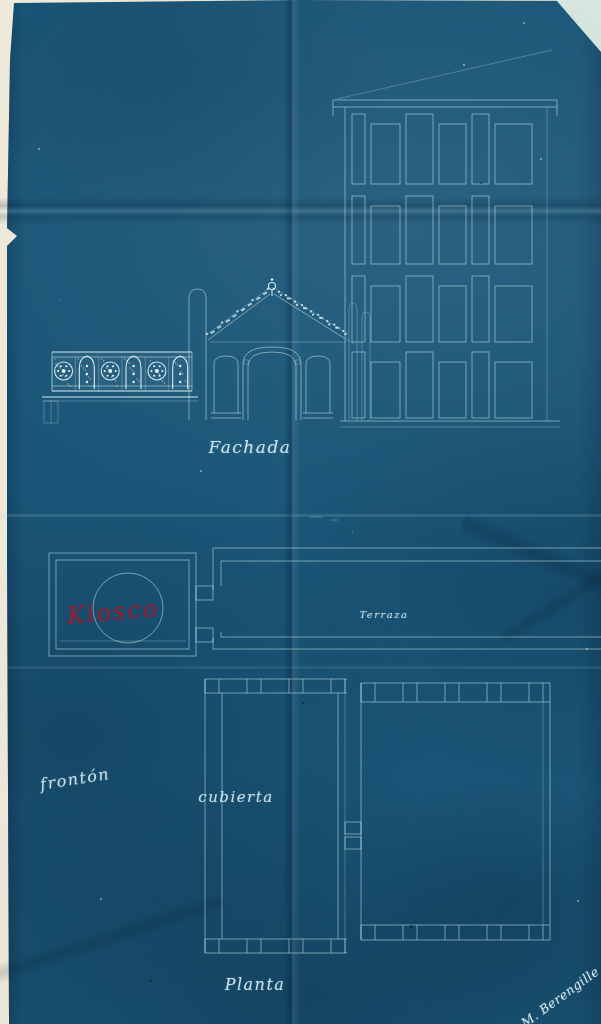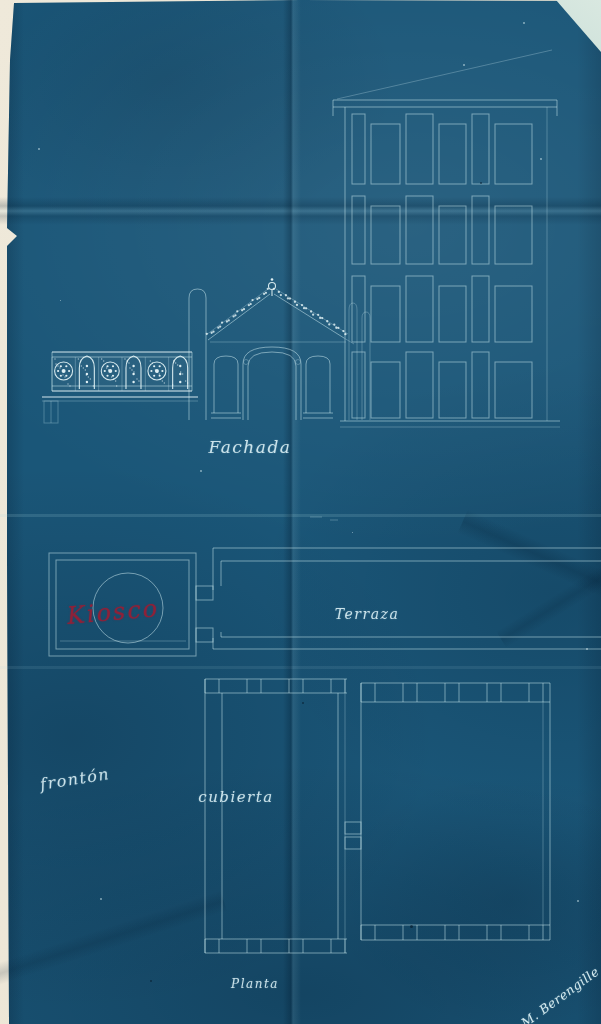--- a/index.html
+++ b/index.html
@@ -50,24 +50,24 @@
   .lnb {stroke:rgba(236,250,252,0.88); fill:none; stroke-width:1.1;}
   .dotb{fill:rgba(240,252,253,0.92); stroke:none;}
   
   .blabel{
     position:absolute; transform:translate(-50%,-50%);
     font-family:"DejaVu Serif",serif; font-style:italic;
     color:rgba(223,243,247,0.88); letter-spacing:1.5px; white-space:nowrap;
     text-shadow:0 0 2px rgba(170,215,230,0.35);
   }
   #label-fachada{left:250px;top:447px;font-size:17px;}
-  #label-terraza{left:367px;top:614px;font-size:14px;}
+  #label-terraza{left:384px;top:614px;font-size:10px;}
   #label-fronton{left:75px;top:779px;font-size:16px;transform:translate(-50%,-50%) rotate(-9deg);}
   #label-cubierta{left:236px;top:797px;font-size:15px;}
-  #label-planta{left:255px;top:984px;font-size:12px;}
+  #label-planta{left:255px;top:984px;font-size:16px;}
   #label-kiosco{
     left:113px;top:612px;font-size:24px;letter-spacing:2px;
     color:#8e2138; text-shadow:0 0 1.5px rgba(150,30,55,.65);
     transform:translate(-50%,-50%) rotate(-5deg);
   }
   #label-signature{
     left:560px;top:997px;font-size:12.5px;letter-spacing:.5px;
     transform:translate(-50%,-50%) rotate(-36deg);
     color:rgba(228,246,248,.92);
   }

